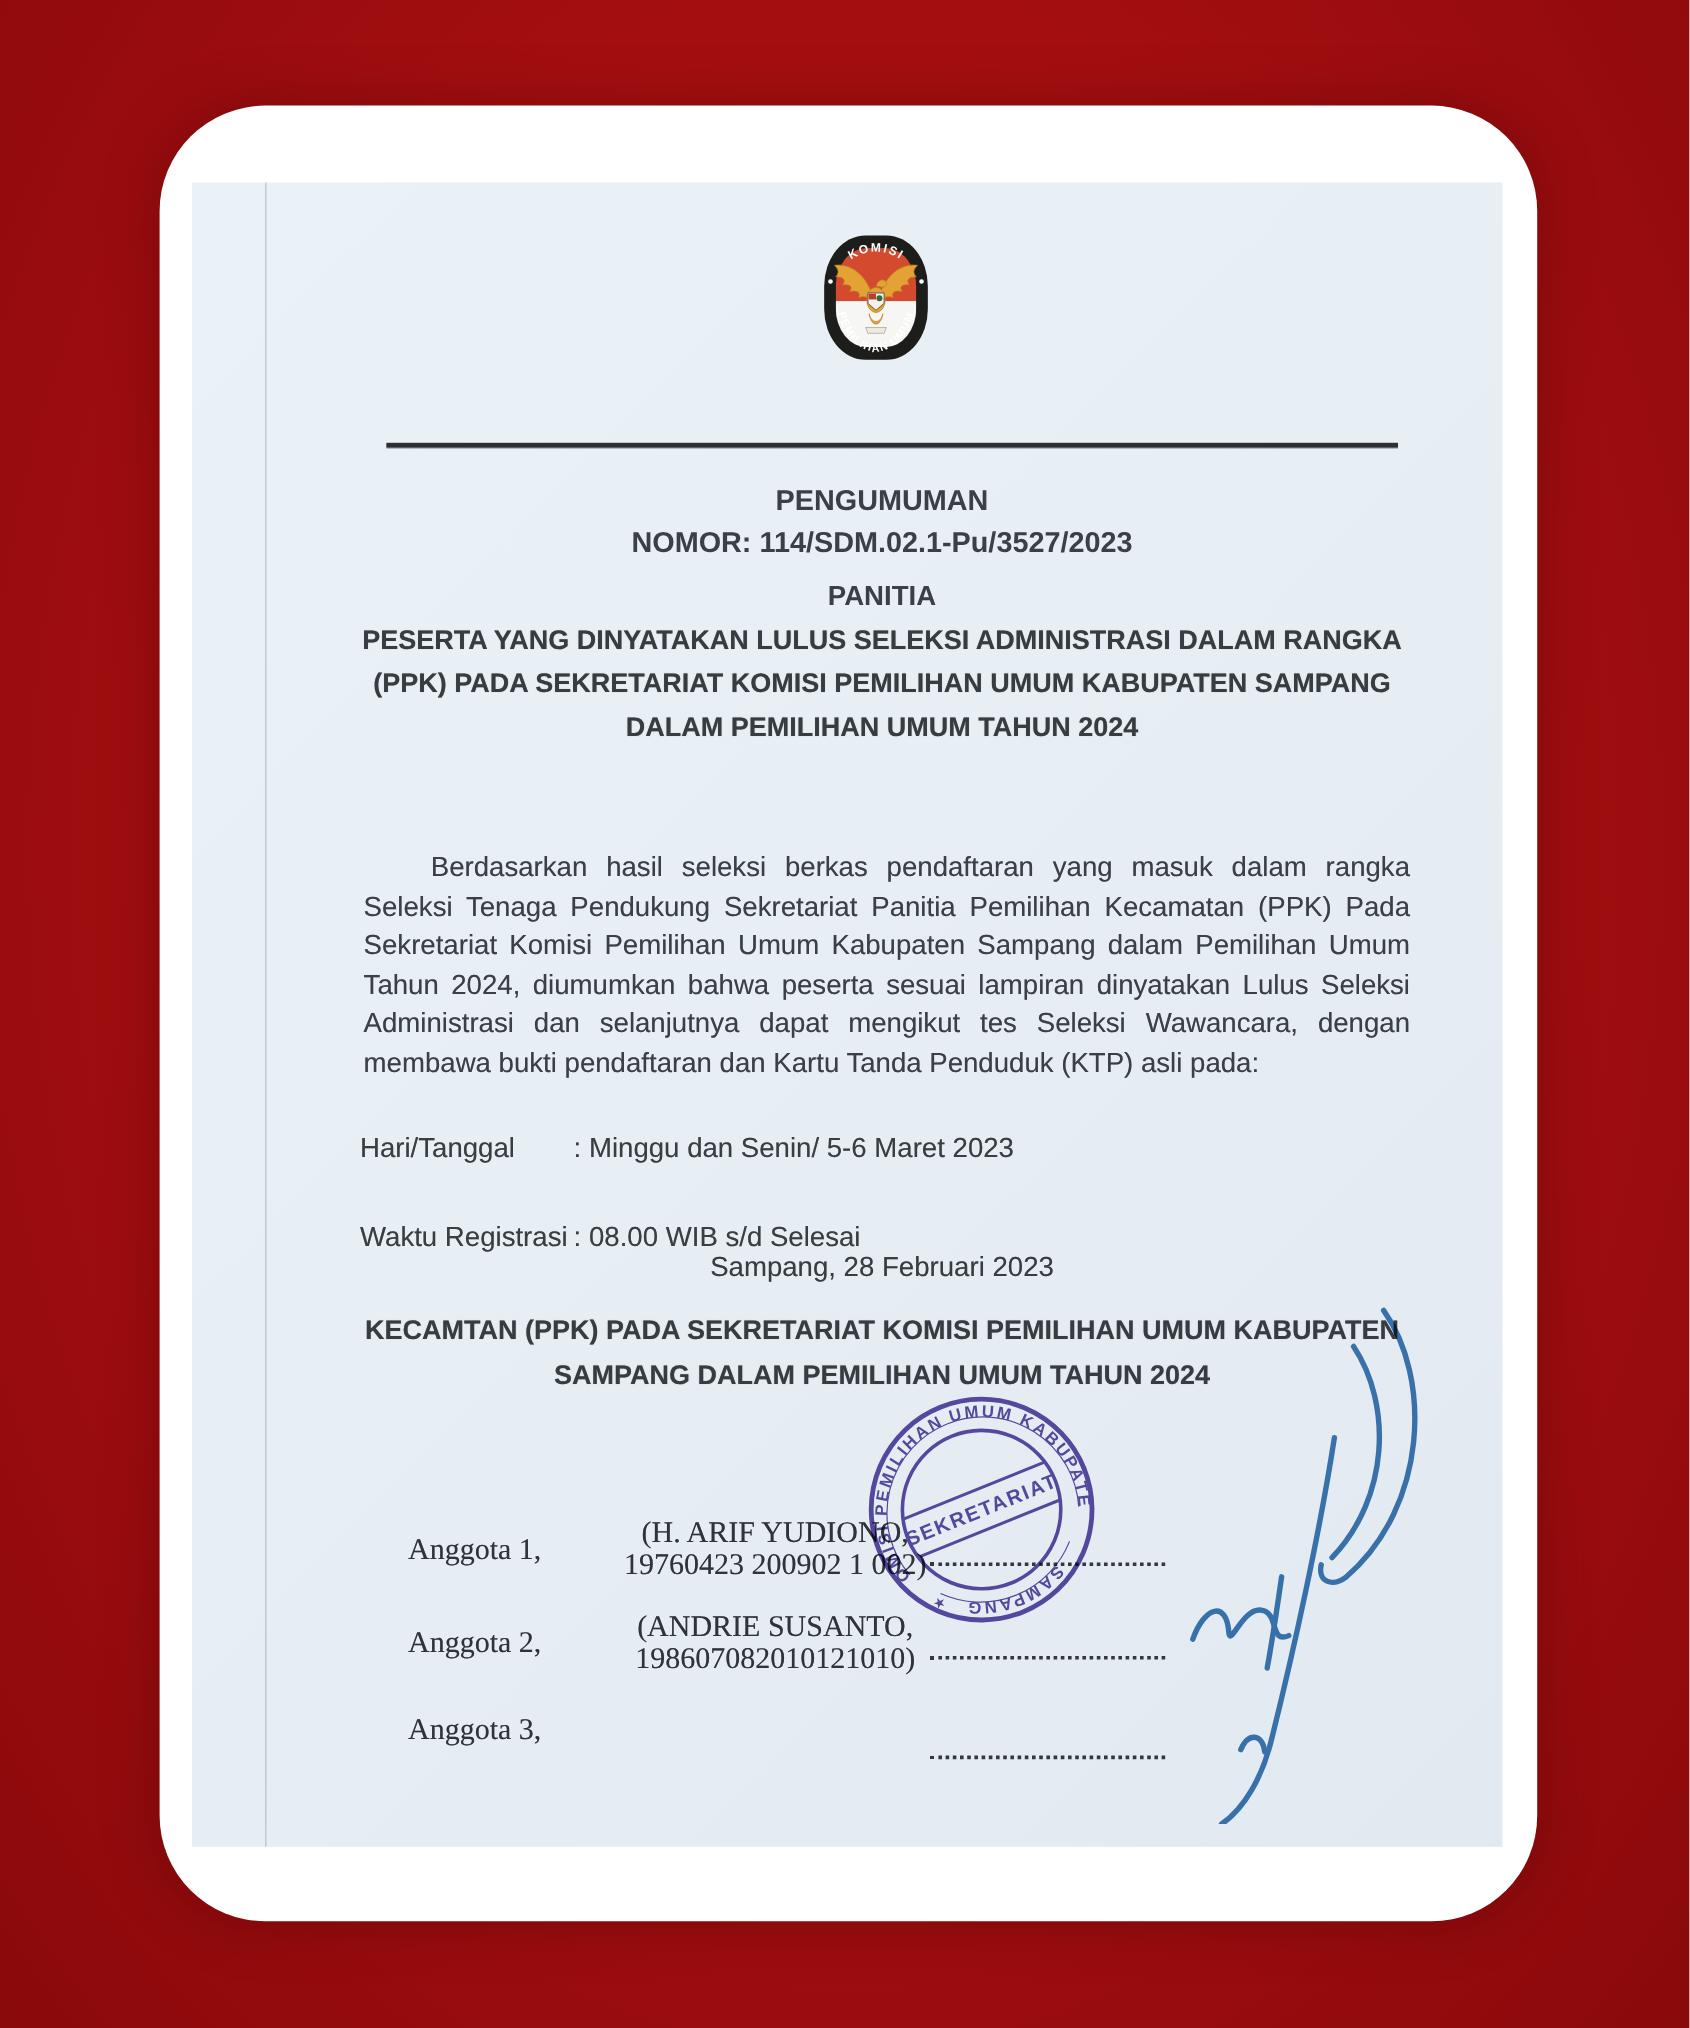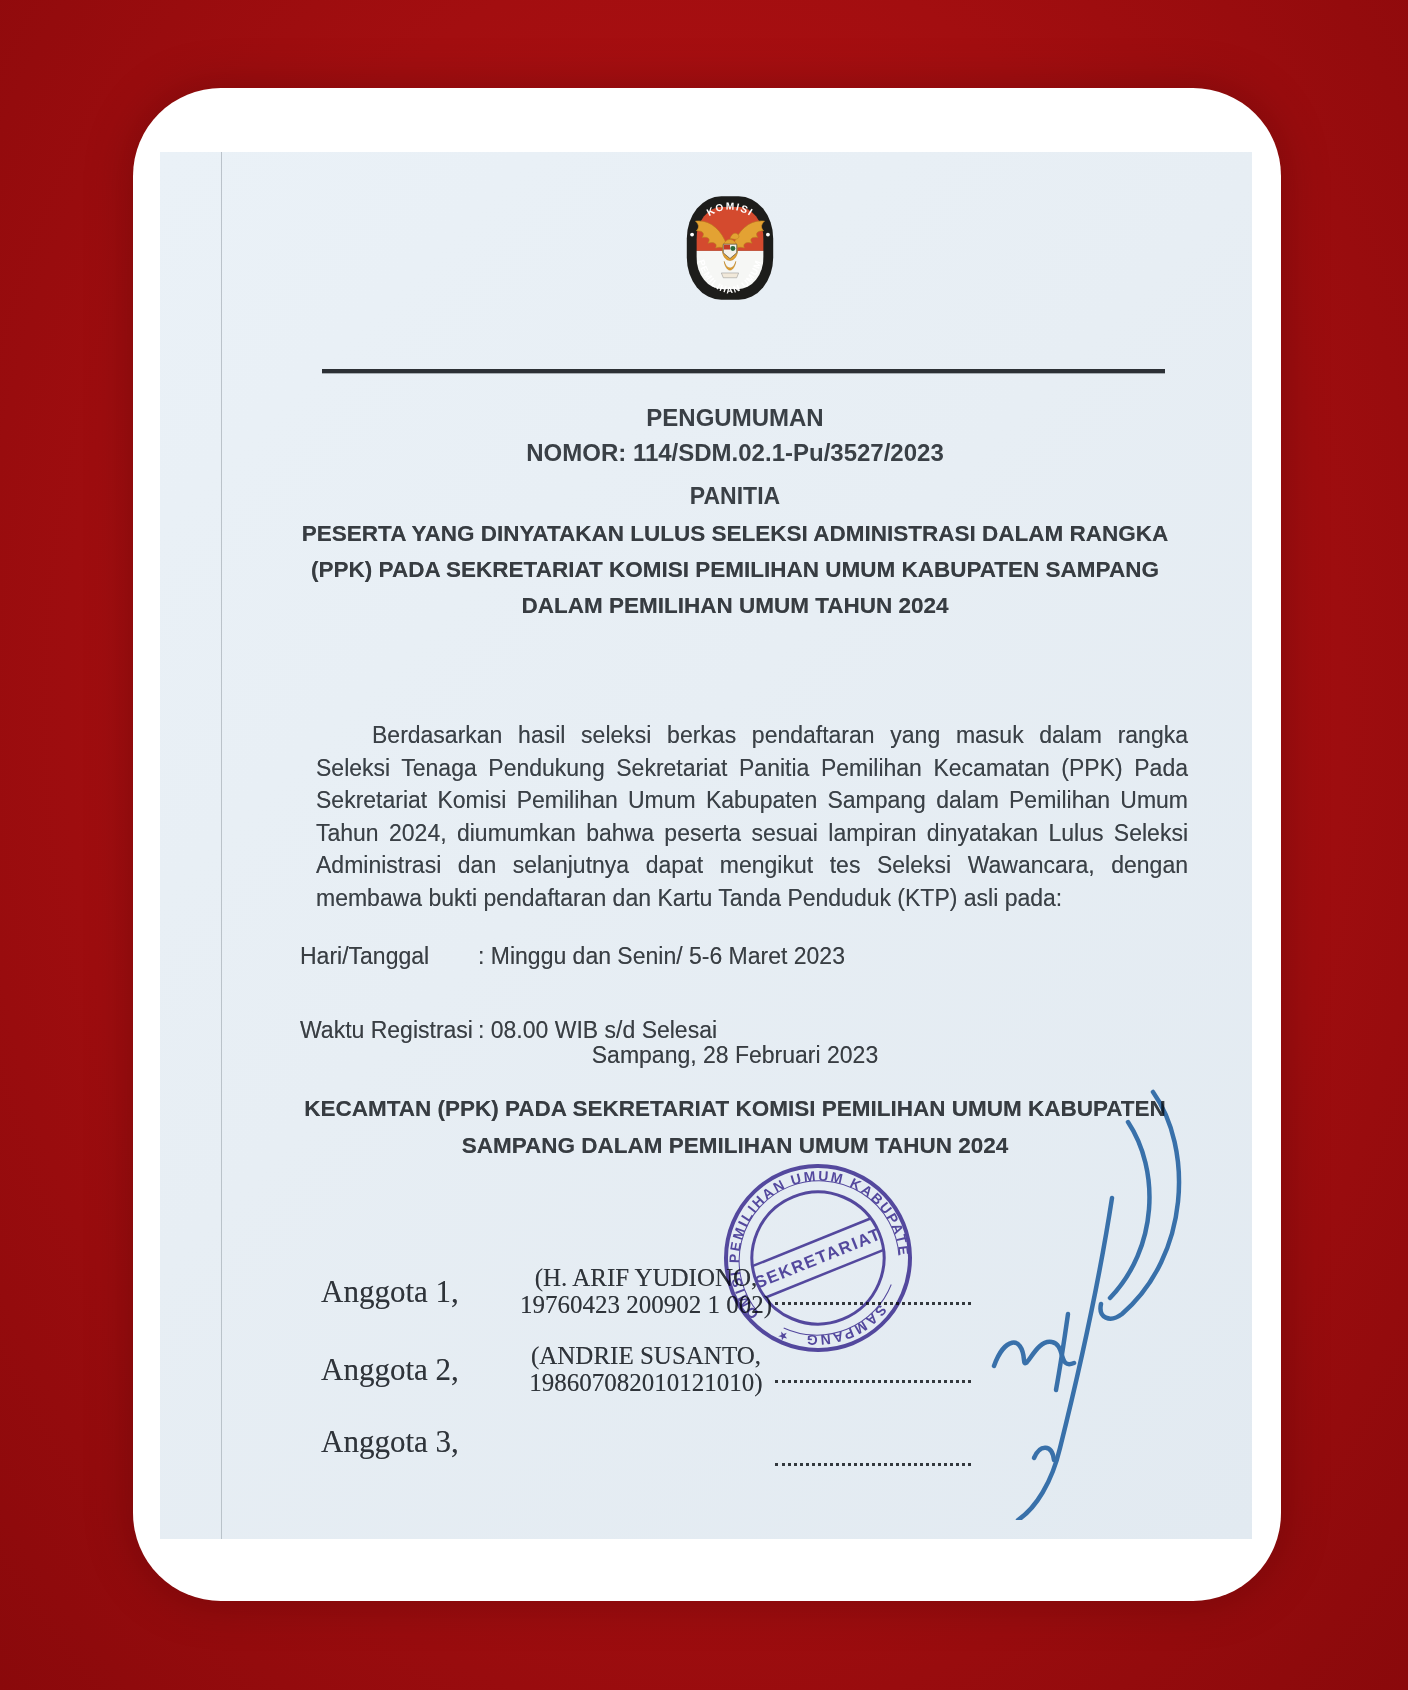--- a/index.html
+++ b/index.html
@@ -21,21 +21,21 @@
   .org{top:166px;line-height:27px;font-size:24px;font-weight:700;color:#33383d;
     text-shadow:0 0 .6px rgba(51,56,61,.5);}
   .rule{position:absolute;left:162px;top:217px;width:843px;height:4px;background:#2c3035;
     box-shadow:0 1px 0 rgba(44,48,53,.35);}
 
   .h-title{top:254px;line-height:24px;font-size:24px;font-weight:700;}
   .h-number{top:289px;line-height:24px;font-size:24px;font-weight:700;}
   .h-tentang{top:332px;line-height:24px;font-size:23px;font-weight:700;}
   .subject{top:364px;line-height:36px;}
 
-  .body-par{position:absolute;left:140px;top:551px;width:872px;margin:16px;
+  .body-par{position:absolute;left:140px;top:551px;width:872px;margin:3px;
     font-size:23px;line-height:32.5px;text-align:justify;text-indent:56px;
     color:#3a4046;text-shadow:0 0 .5px rgba(58,64,70,.5);}
 
   .details{position:absolute;left:140px;top:748px;width:872px;font-size:23px;line-height:36px;
     color:#393e43;text-shadow:0 0 .5px rgba(58,64,70,.5);}
   .drow{display:flex;margin-top:38px;}
   .dlabel{width:178px;flex:0 0 178px;}
   .dvalue{flex:1;}
 
   .dateline{top:891px;line-height:24px;font-size:23px;font-weight:400;color:#383d42;
@@ -44,21 +44,21 @@
   .ul{text-decoration:underline;text-decoration-thickness:1.5px;text-underline-offset:5px;
     text-decoration-color:#565b60;opacity:.93;}
 
   .stamp{position:absolute;left:548px;top:996px;width:220px;height:220px;
     mix-blend-mode:multiply;opacity:.9;}
   .signature{position:absolute;left:800px;top:928px;width:260px;height:440px;
     mix-blend-mode:multiply;}
 
   .serif{font-family:"Liberation Serif","DejaVu Serif",serif;color:#2f343a;
     text-shadow:0 0 .5px rgba(47,52,58,.5);}
-  .sig-label{position:absolute;left:161px;font-size:31px;line-height:27px;}
+  .sig-label{position:absolute;left:180px;font-size:25px;line-height:27px;}
   .sig-name{position:absolute;left:320px;width:332px;text-align:center;font-size:25px;line-height:27px;}
   .dots{position:absolute;left:615px;width:196px;height:3px;border-bottom:3px dotted #33383d;}
 </style>
 </head>
 <body>
 
 <div class="stage">
   <div class="card">
     <div class="doc">
 

